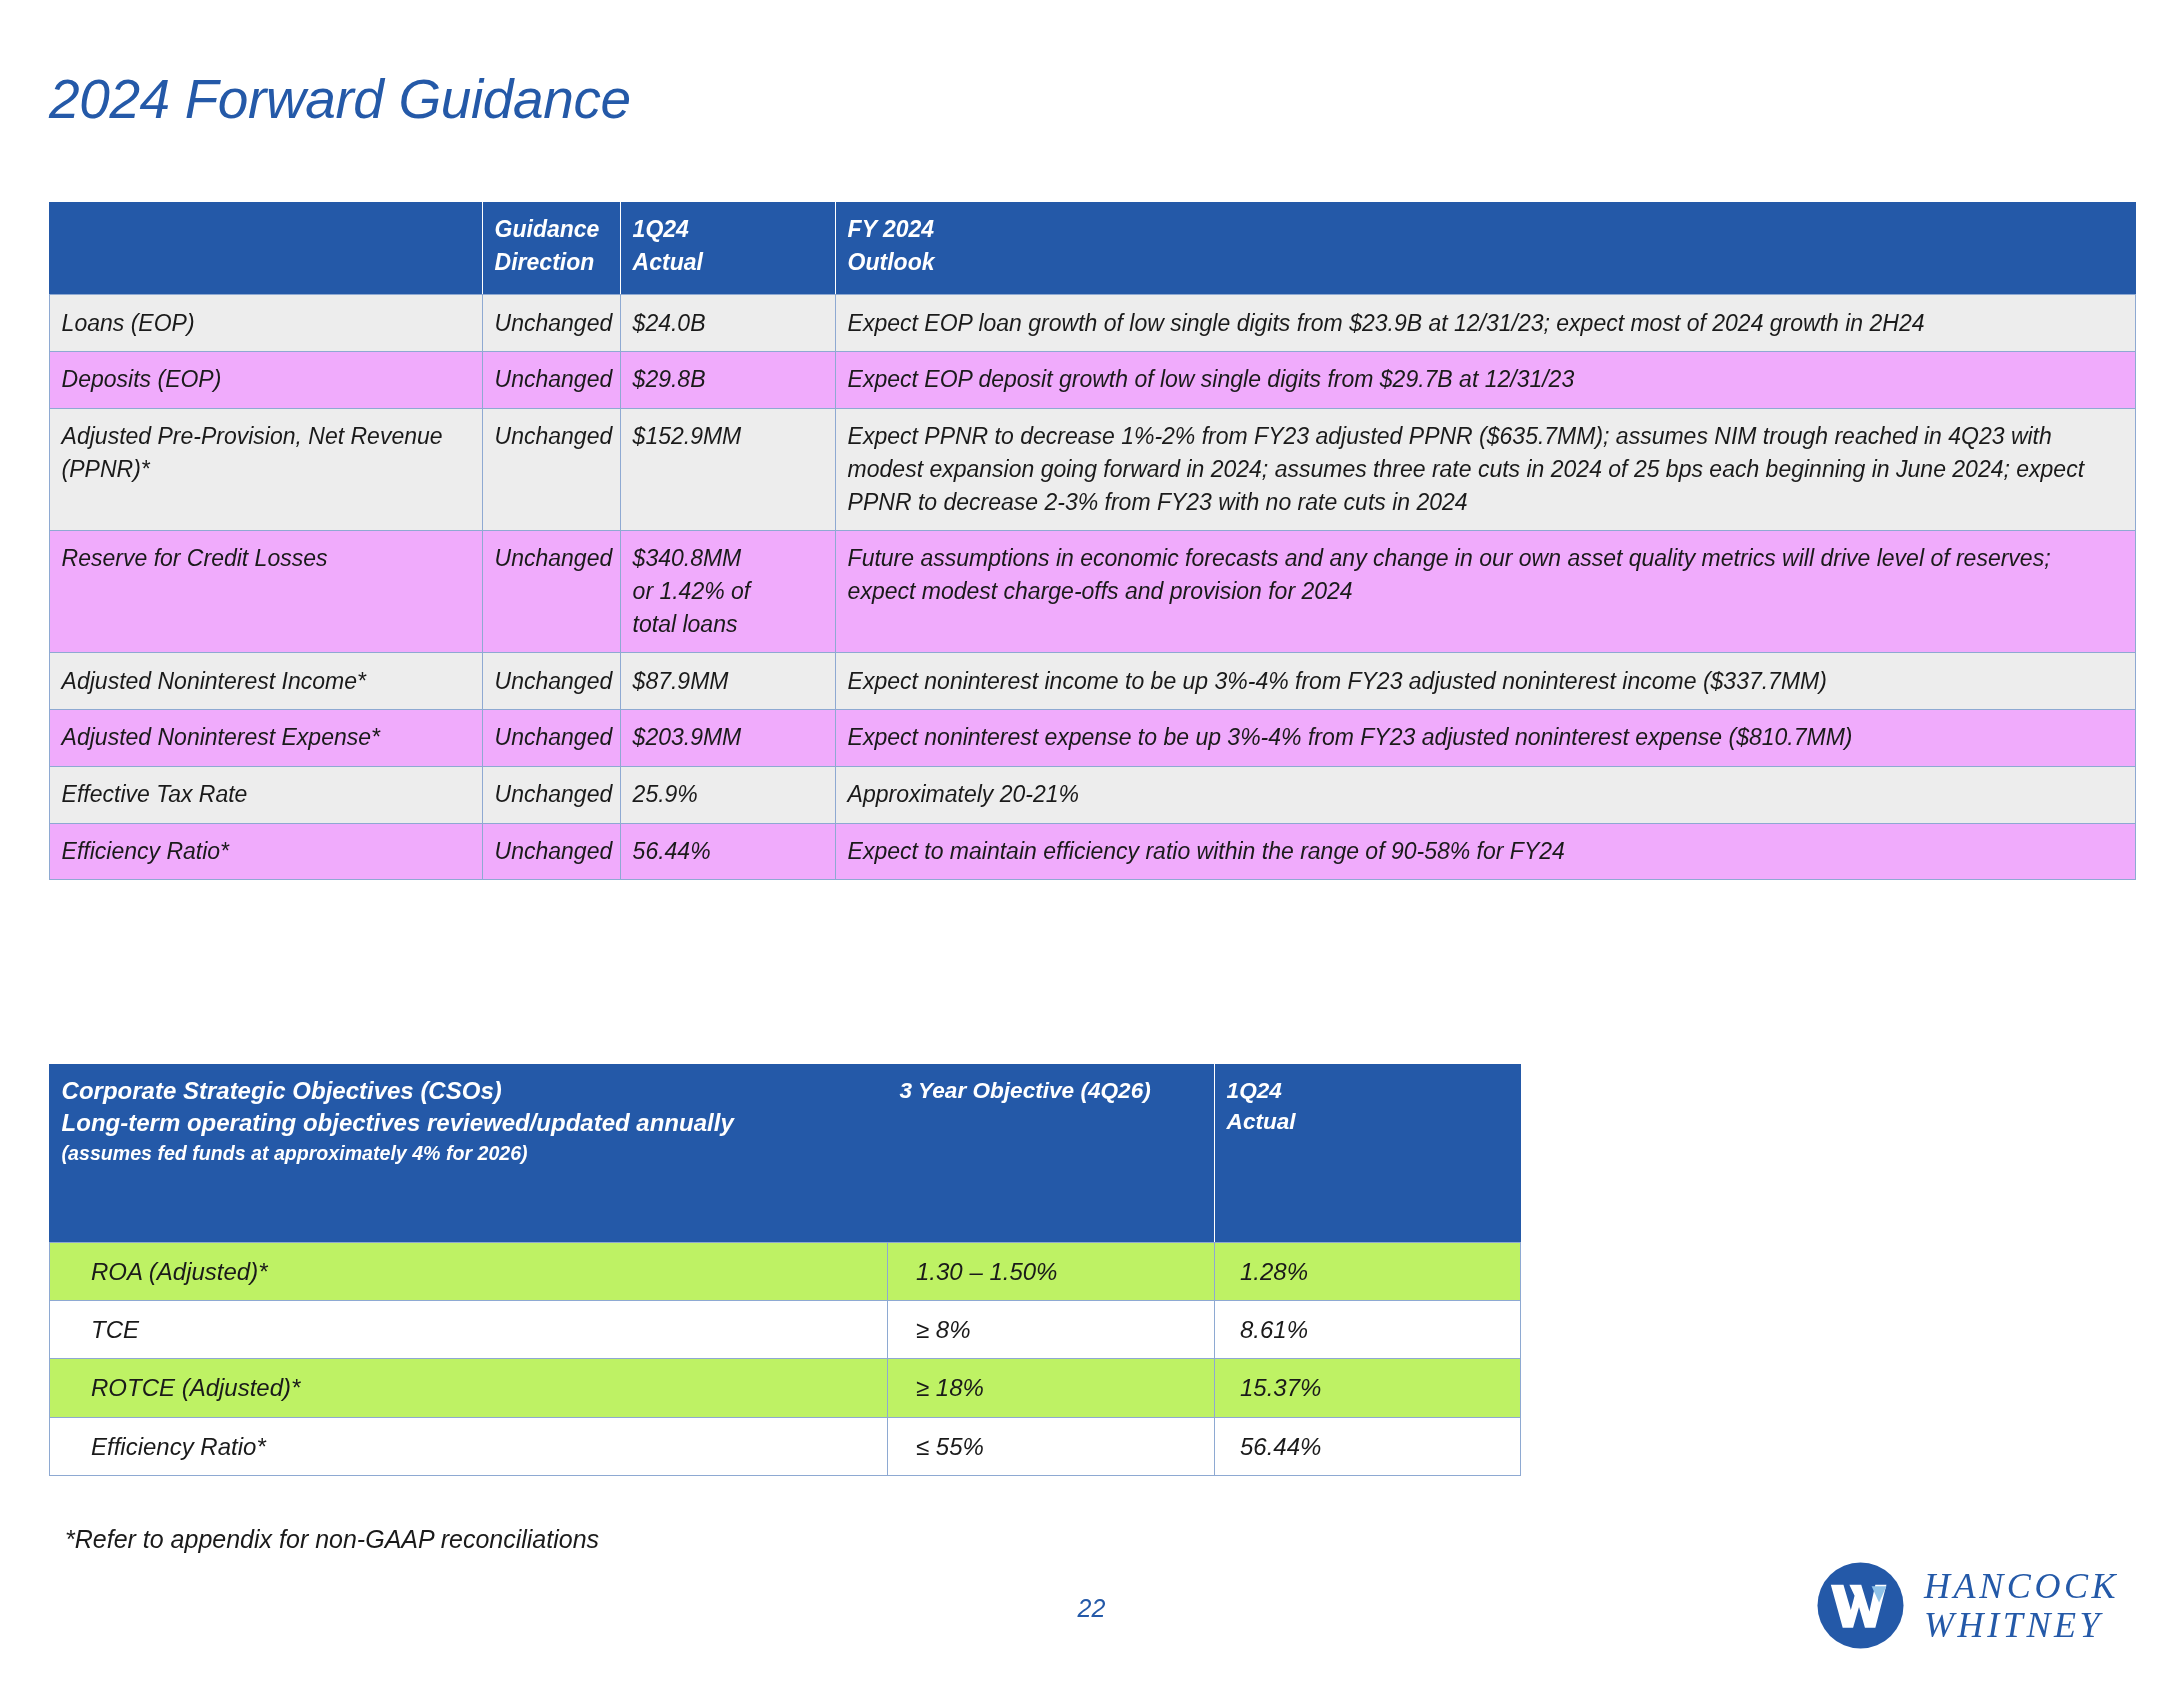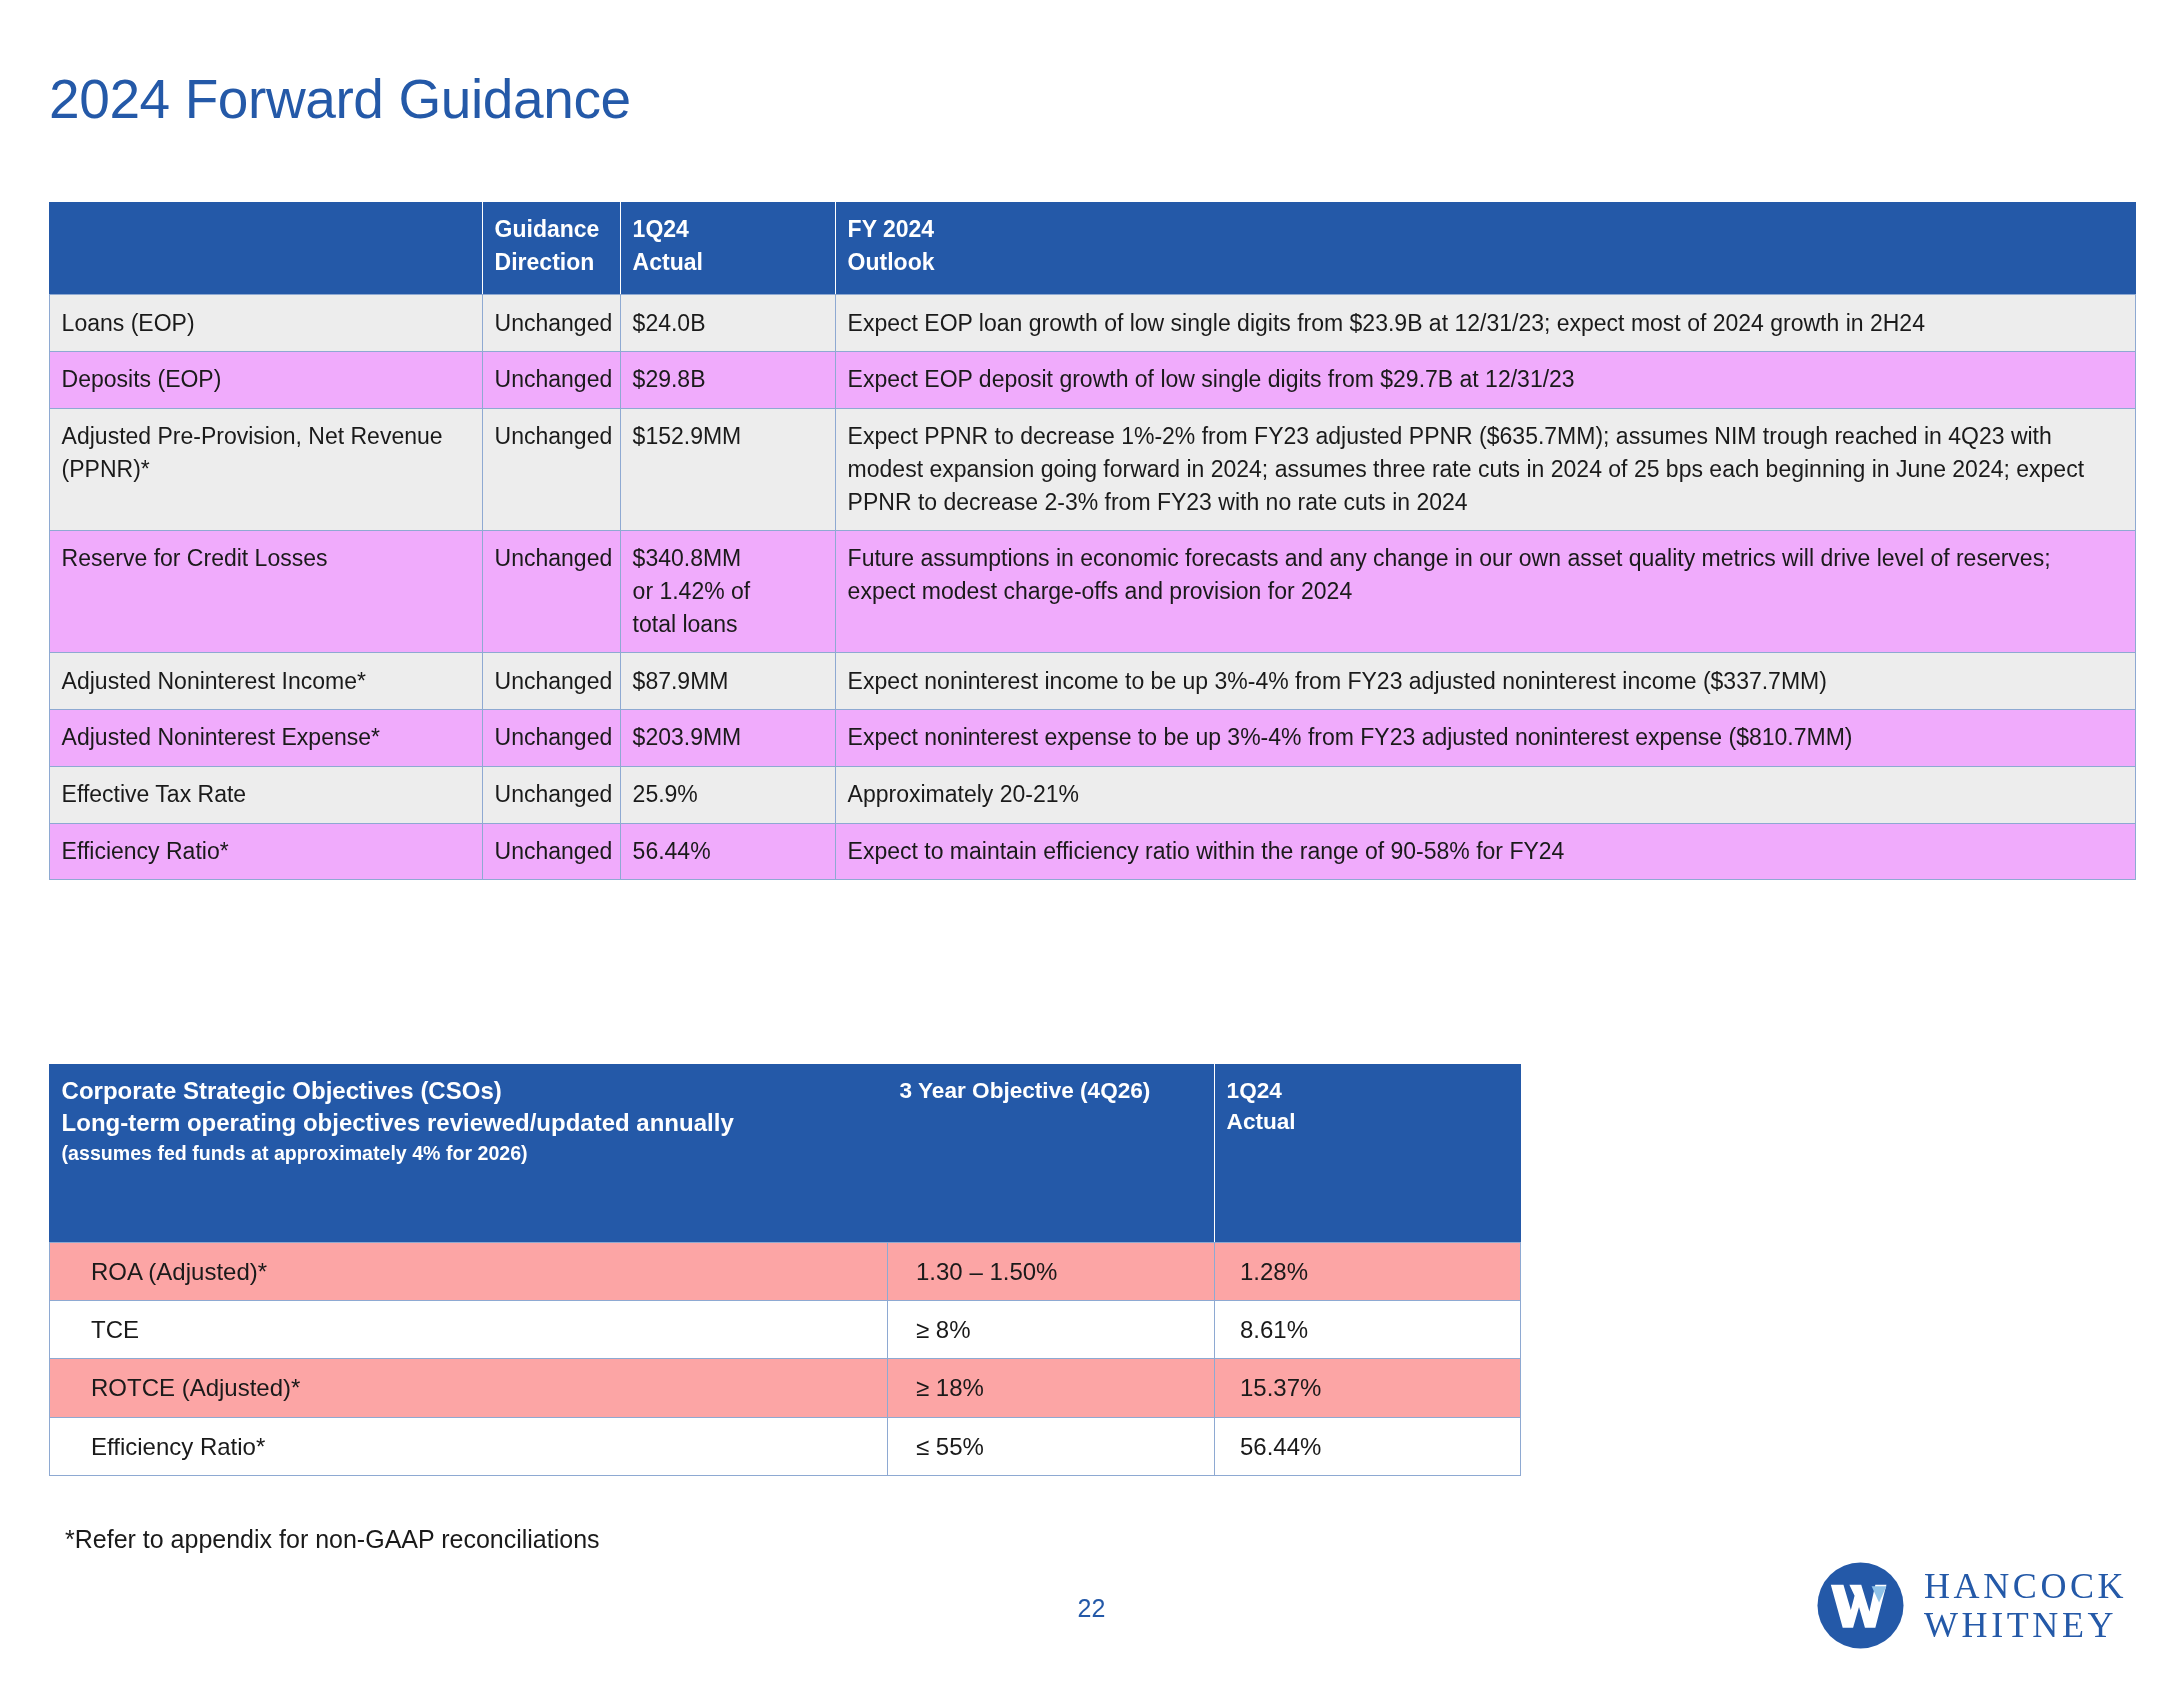--- a/index.html
+++ b/index.html
@@ -8,20 +8,21 @@
     height: 1685px;
     background: #ffffff;
     font-family: "Liberation Sans", sans-serif;
   }
   .slide {
     position: relative;
     width: 2183px;
     height: 1685px;
     background: #ffffff;
     overflow: hidden;
+    font-style: italic;
   }
 
   
   .slide-title {
     position: absolute;
     left: 49px;
     top: 67px;
     font-size: 55px;
     font-weight: 400;
     color: #2459A8;
@@ -103,21 +104,21 @@
   .cso-hdr-col { font-size: 22.6px; line-height: 1.38; white-space: pre-line; display: block; }
   .cso-table tbody td {
     font-size: 24px;
     line-height: 1.3;
     padding: 13px 10.2px 13px 11.6px;
     height: 57px;
   }
   .cso-table tbody td.cso-name { padding-left: 41px; }
   .cso-table tbody td.cso-obj  { padding-left: 28px; }
   .cso-table tbody td.cso-act  { padding-left: 25px; }
-  .cso-table tbody tr.shade td { background: #fca5a5; }
+  .cso-table tbody tr.shade td { background: #bef264; }
   .cso-table tbody tr.plain td { background: #ffffff; }
   .cso-col-name { width: 838px; }
   .cso-col-obj  { width: 327px; }
   .cso-col-act  { width: 306px; }
 
   
   .footnote {
     position: absolute;
     left: 65px;
     top: 1525px;

